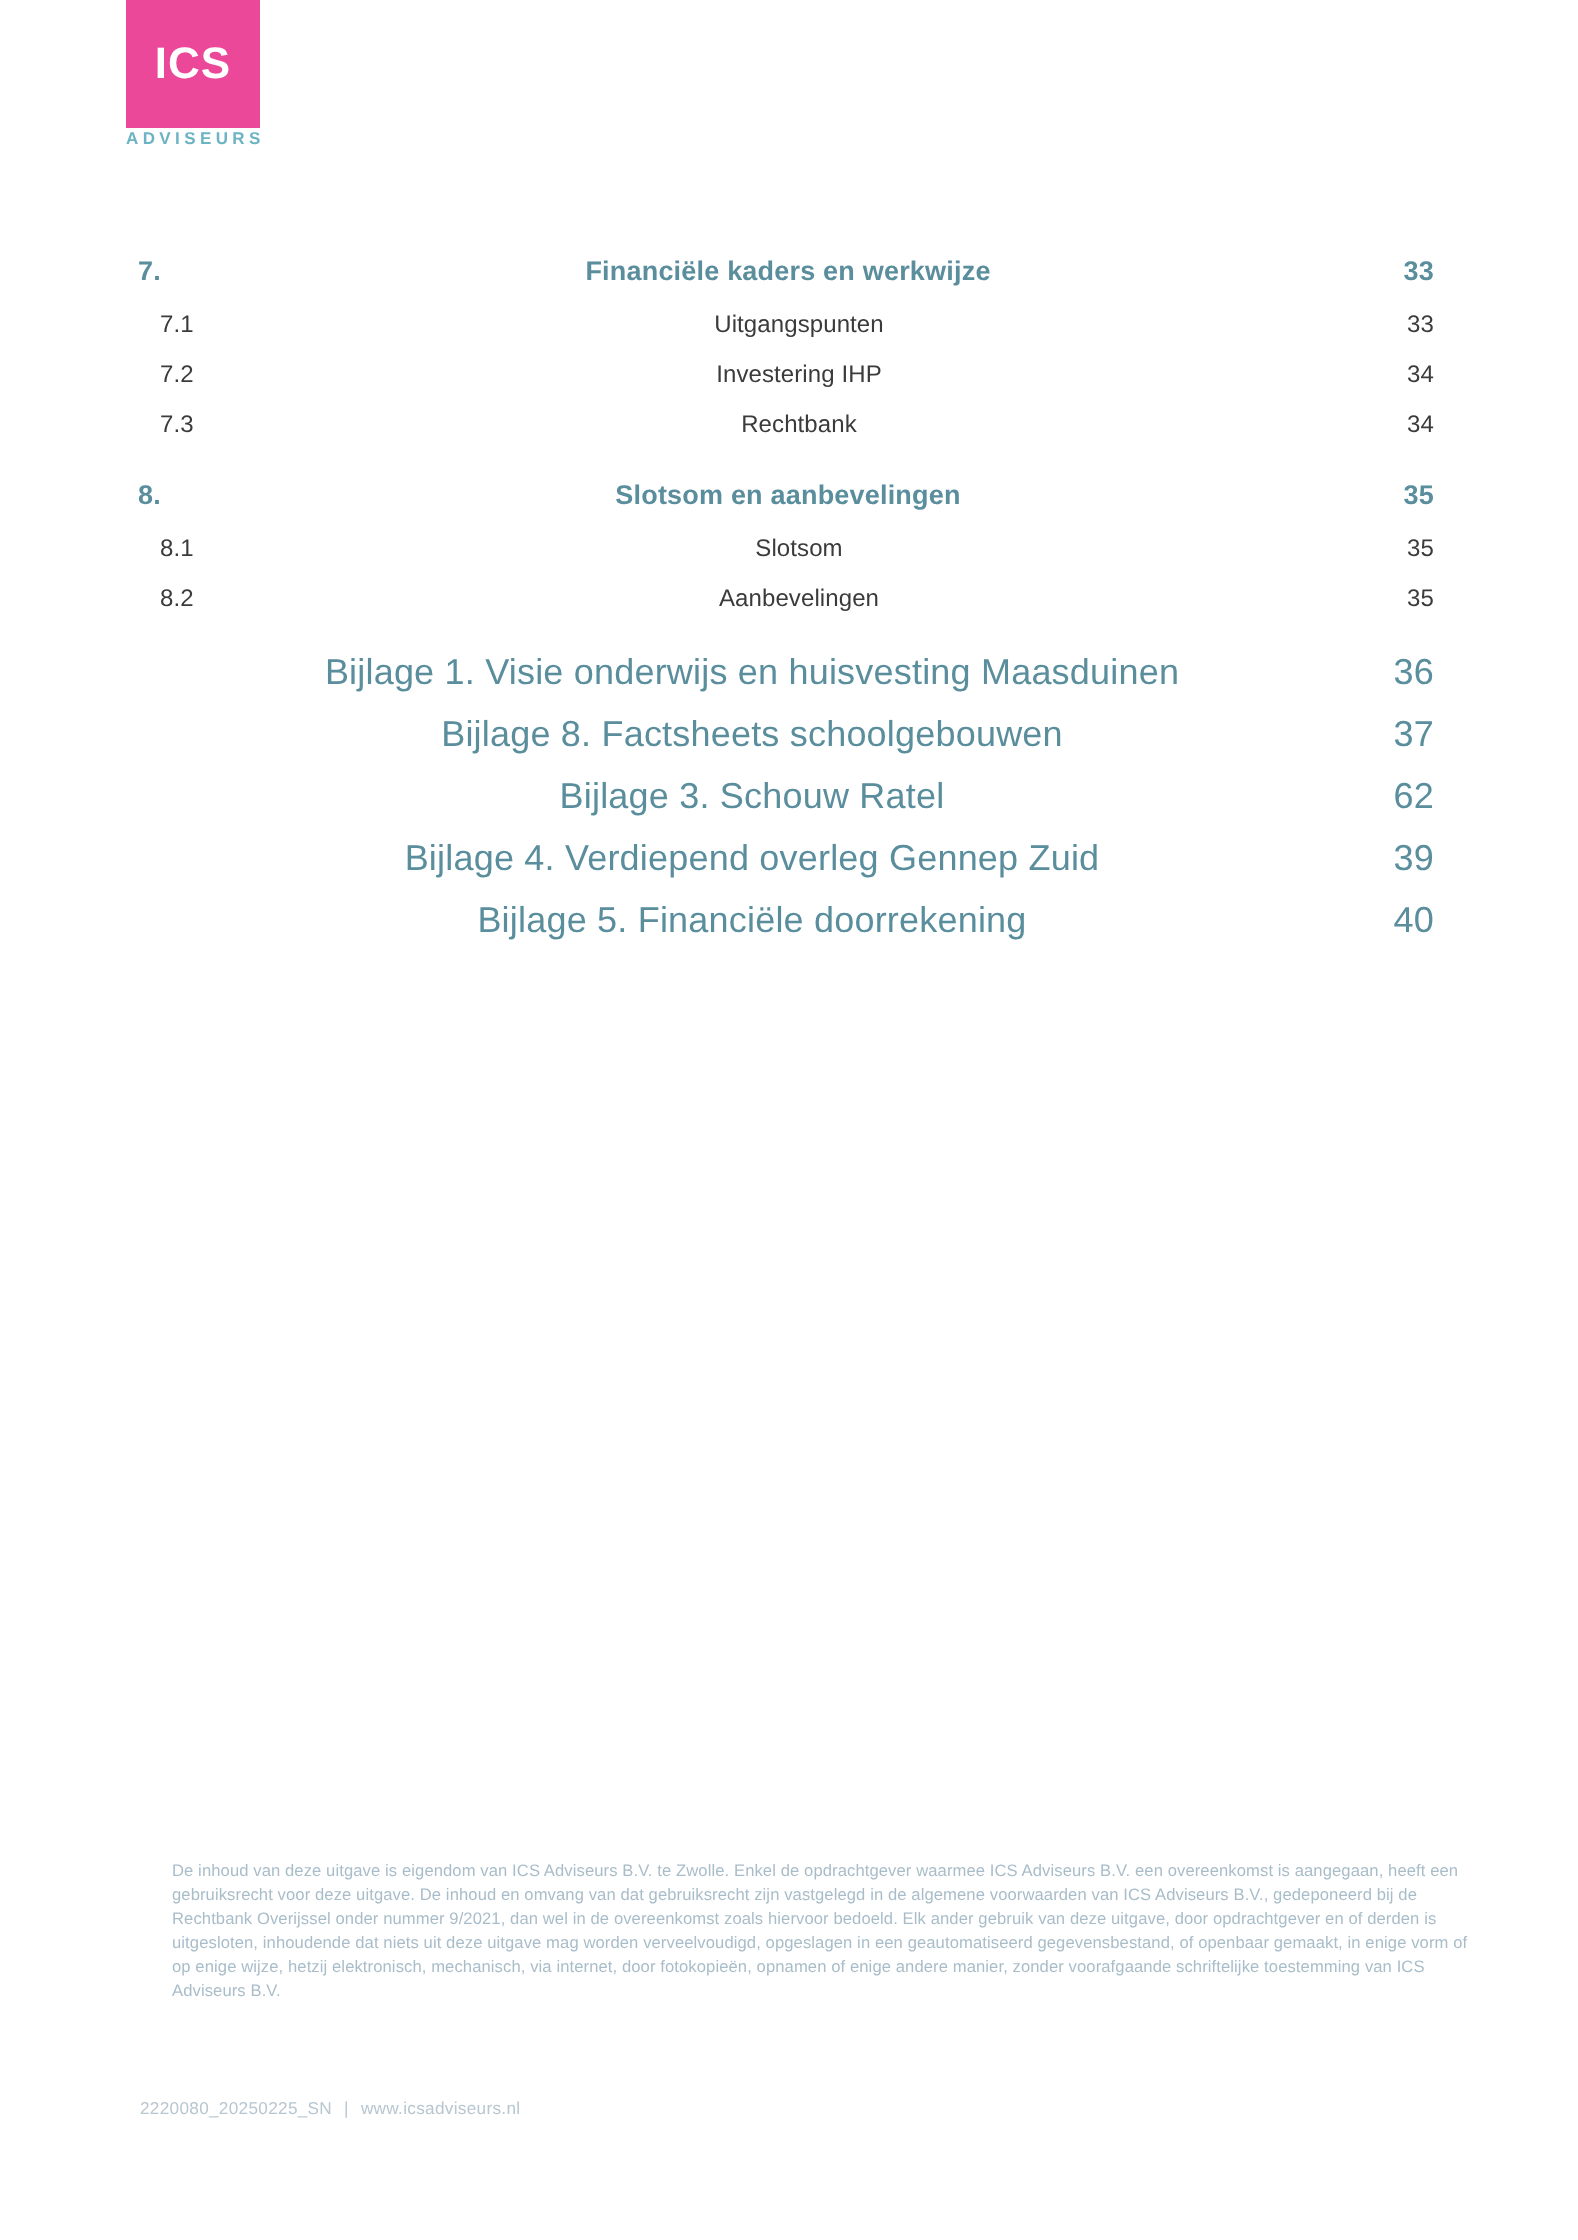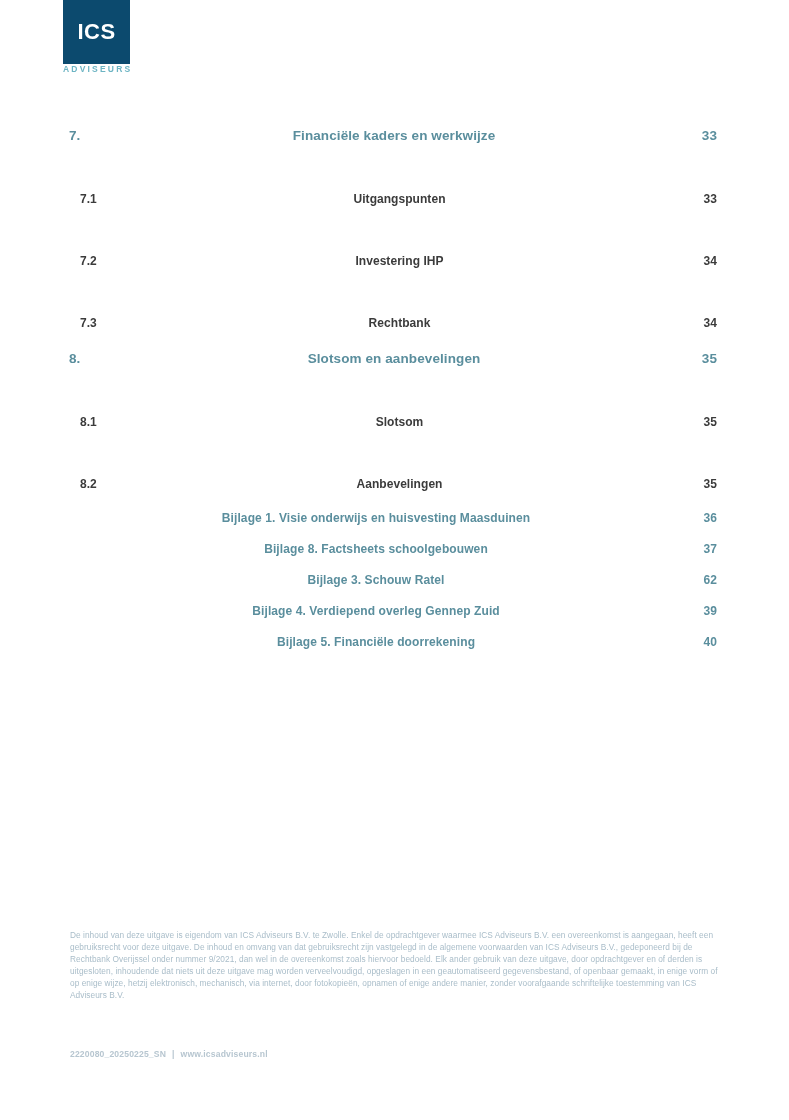--- a/index.html
+++ b/index.html
@@ -26,21 +26,21 @@
   
   .logo-block {
     position: absolute;
     left: 63px;
     top: 0px;
     width: 140px;
   }
   .logo-square {
     width: 67px;
     height: 64px;
-    background: #0c4a6e;
+    background: #ec4899;
     display: flex;
     align-items: center;
     justify-content: center;
   }
   .logo-mark {
     color: #ffffff;
     font-size: 22px;
     font-weight: bold;
     letter-spacing: 0.5px;
     line-height: 1;
@@ -91,63 +91,61 @@
     font-weight: bold;
     letter-spacing: 0.1px;
   }
   .lvl1 .toc-num { width: 36px; }
 
   
   .lvl2 {
     height: 25px;
     color: #3b3b3b;
     font-size: 12px;
-    font-weight: bold;
+    font-weight: normal;
     letter-spacing: 0.05px;
-    margin-top: 37px;
   }
   .lvl2 .toc-num { width: 36px; margin-left: 11px; }
   .lvl2 .toc-label { margin-left: 0px; }
 
   
   .lvlA {
     height: 31px;
     color: #5a8e9d;
-    font-size: 12px;
-    font-weight: bold;
+    font-size: 18px;
+    font-weight: normal;
     letter-spacing: 0.1px;
   }
   .lvlA .toc-num { width: 0px; }
 
   .gap-group { height: 10px; }
   .gap-annex { height: 9px; }
 
   
   .disclaimer {
     position: absolute;
-    left: 70px;
+    left: 86px;
     top: 929px;
     width: 648px;
     color: #a9bdc9;
     font-size: 8.3px;
     line-height: 12.1px;
     text-align: left;
     letter-spacing: 0.05px;
   }
 
   
   .footer {
     position: absolute;
     left: 70px;
     top: 1049px;
     width: 648px;
     color: #b7c6d0;
     font-size: 8.6px;
     letter-spacing: 0.15px;
-    font-weight: bold;
   }
   .footer .sep { padding: 0 6px; }
 </style>
 </head>
 <body>
 
 <div class="page">
 
   <div class="logo-block">
     <div class="logo-square">

